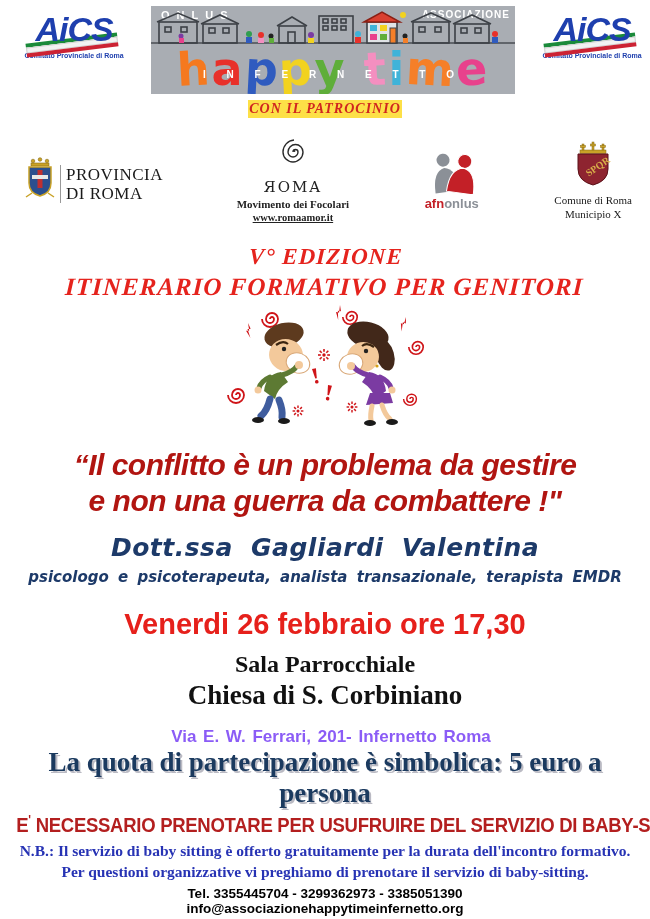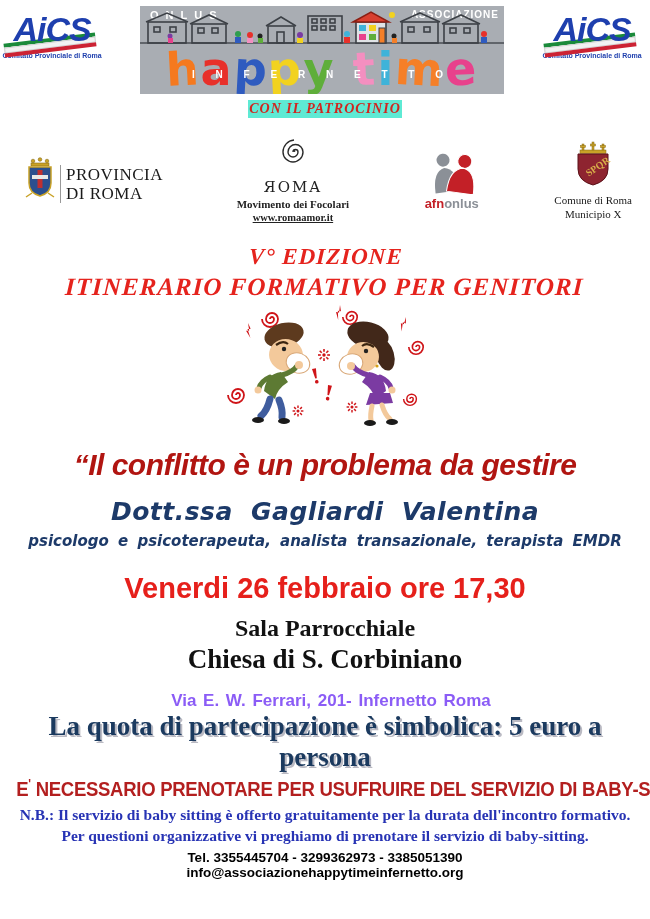--- a/index.html
+++ b/index.html
@@ -1,38 +1,38 @@
 <!DOCTYPE html>
 <html><head>
 <meta charset="utf-8">
 <style>
   html,body{margin:0;padding:0;}
   body{
     width:650px;height:919px;background:#ffffff;overflow:hidden;
     font-family:"Liberation Sans",sans-serif;text-align:center;position:relative;
   }
   
-  .header{display:flex;justify-content:space-between;align-items:flex-start;padding:6px 6px 0 0;height:92px;}
+  .header{display:flex;justify-content:space-between;align-items:flex-start;padding:6px 6px 0 22px;height:92px;}
   .aics{width:104px;position:relative;height:64px;margin-top:6px;}
   .aics-word{font:italic 700 34px "Liberation Sans",sans-serif;color:#1e3fae;position:relative;z-index:2;line-height:34px;letter-spacing:-1px;}
   .aics-flag{position:absolute;left:4px;top:26px;width:92px;z-index:1;transform:rotate(-7deg);}
   .aics-flag div{height:4px;}
   .f-green{background:#1a8a3a;}
   .f-white{background:#f2f2f2;border:0.5px solid #cfcfcf;}
   .f-red{background:#cc2233;}
   .aics-sub{font:700 7px "Liberation Sans",sans-serif;color:#1e3fae;margin-top:6px;white-space:nowrap;}
   .banner{width:364px;height:88px;background:#a9adb3;position:relative;overflow:hidden;}
   .banner .onlus{position:absolute;top:3px;left:10px;color:#fff;font:700 11px "Liberation Sans",sans-serif;letter-spacing:7px;}
   .banner .assoc{position:absolute;top:3px;right:5px;color:#fff;font:700 10px "Liberation Sans",sans-serif;letter-spacing:1px;}
   .houses{position:absolute;top:4px;left:0;width:364px;height:44px;}
   .wordmark{position:absolute;bottom:0px;left:0;width:100%;font:700 46px "DejaVu Sans",sans-serif;line-height:50px;letter-spacing:2px;z-index:1;}
   .infernetto{position:absolute;bottom:14px;left:0;width:100%;color:#fff;font:700 10px "Liberation Sans",sans-serif;letter-spacing:9px;z-index:2;}
   
   .patro-row{margin-top:1px;}
-  .patrocinio{display:inline-block;background:#5eead4;color:#d02620;font:italic 700 14px "Liberation Serif",serif;padding:1px 1px;letter-spacing:1px;}
+  .patrocinio{display:inline-block;background:#fde047;color:#d02620;font:italic 700 14px "Liberation Serif",serif;padding:1px 1px;letter-spacing:1px;}
   
   .logos{display:flex;justify-content:space-between;align-items:center;padding:0 18px 0 24px;margin-top:8px;height:108px;}
   .logo-item{display:flex;flex-direction:column;align-items:center;}
   .provincia{flex-direction:row;align-items:flex-end;gap:4px;}
   .prov-text{border-left:1px solid #999;padding-left:5px;text-align:left;font:400 17px "Liberation Serif",serif;color:#1a1a1a;line-height:19px;letter-spacing:0.5px;}
   .focolari{font-family:"DejaVu Serif",serif;color:#222;}
   .focolari .roma{font:400 15px "DejaVu Serif",serif;letter-spacing:2px;margin-top:11px;text-align:center;}
   .focolari .nome{font:700 11px "Liberation Serif",serif;margin-top:2px;white-space:nowrap;}
   .focolari .url{font:700 10.5px "Liberation Serif",serif;text-decoration:underline;margin-top:2px;color:#222;cursor:pointer;text-align:center;}
   .afn-text{font:700 13px "Liberation Sans",sans-serif;margin-top:2px;}
@@ -301,20 +301,21 @@
       <path d="M182 102 q3 10 8 14" stroke="#f3c99b" stroke-width="5" fill="none" stroke-linecap="round"></path>
       <path d="M172 103 q-2 9 -1 14" stroke="#f3c99b" stroke-width="5" fill="none" stroke-linecap="round"></path>
       <ellipse cx="192" cy="119" rx="6" ry="3" fill="#1a1a1a"></ellipse>
       <ellipse cx="170" cy="120" rx="6" ry="3" fill="#1a1a1a"></ellipse>
     </g>
   </svg>
 </div>
 
 <div class="quote">
   <div>“Il conflitto è un problema da gestire</div>
+  <div>e non una guerra da combattere !"</div>
 </div>
 <div class="speaker">Dott.ssa Gagliardi Valentina</div>
 <div class="creds">psicologo e psicoterapeuta, analista transazionale, terapista EMDR</div>
 
 <div class="datetime">Venerdi 26 febbraio ore 17,30</div>
 <div class="venue1">Sala Parrocchiale</div>
 <div class="venue2">Chiesa di S. Corbiniano</div>
 <div class="address">Via E. W. Ferrari, 201- Infernetto Roma</div>
 
 <div class="fee">La quota di partecipazione è simbolica: 5 euro a persona</div>

